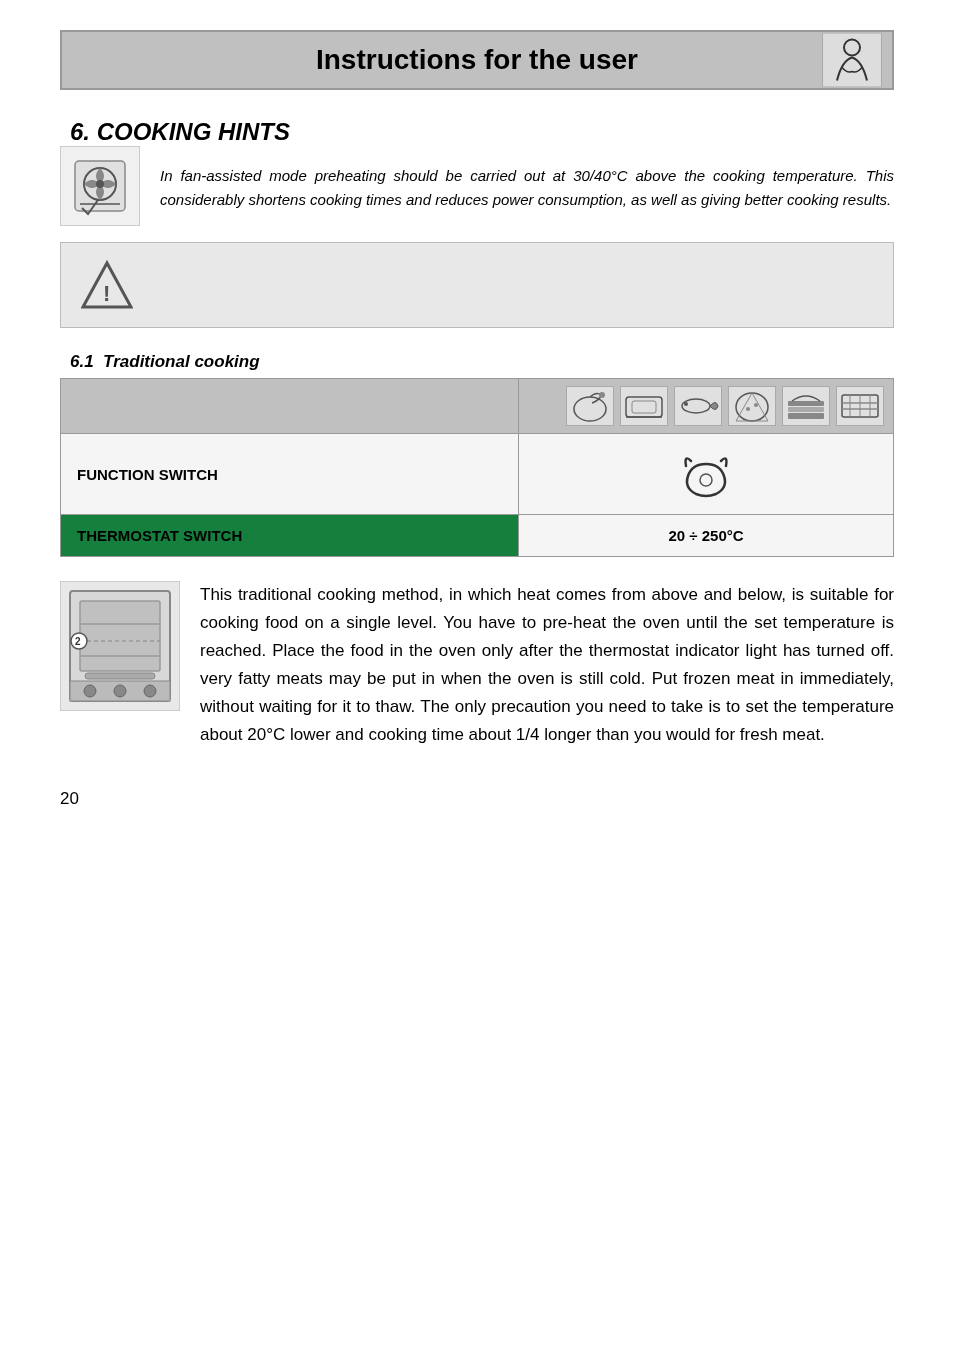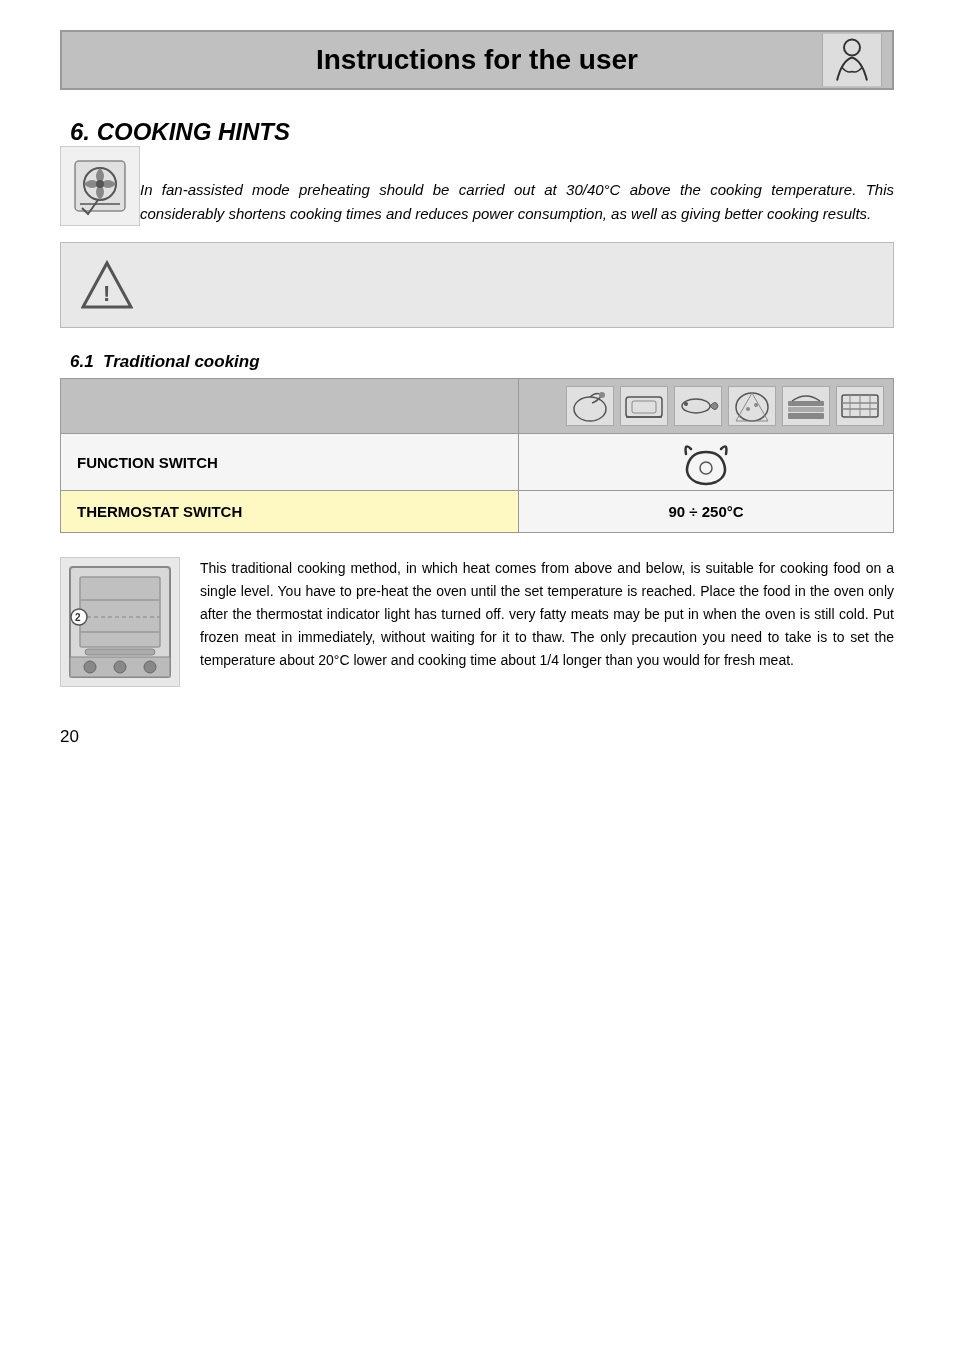--- a/index.html
+++ b/index.html
@@ -48,22 +48,23 @@
       font-size: 24px;
       font-weight: bold;
       font-style: italic;
       margin-bottom: 0;
       margin-left: 10px;
     }
 
     
     .intro-block {
       display: flex;
+      gap: 20px;
       margin-bottom: 16px;
-      align-items: flex-end;
+      align-items: center;
     }
     .intro-icon {
       width: 80px;
       min-width: 80px;
       height: 80px;
       display: flex;
       align-items: center;
       justify-content: center;
       font-size: 36px;
       border: 1px solid #ccc;
@@ -138,42 +139,42 @@
       height: 40px;
       background: #e0e0e0;
       border: 1px solid #aaa;
       text-align: center;
       line-height: 40px;
       font-size: 20px;
       margin: 1px;
     }
     .function-row td {
       border: 1px solid #999;
-      padding: 0 16px;
+      padding: 12px 16px;
       font-weight: bold;
       font-size: 15px;
       vertical-align: middle;
     }
     .function-label-cell {
       background: #f5f5f5;
       width: 55%;
     }
     .function-icon-cell {
       background: #f5f5f5;
       text-align: center;
     }
     .thermostat-row td {
       border: 1px solid #999;
       padding: 12px 16px;
       font-weight: bold;
       font-size: 15px;
       vertical-align: middle;
     }
     .thermostat-label-cell {
-      background: #fef9c3;
+      background: #15803d;
     }
     .thermostat-value-cell {
       background: #f5f5f5;
       text-align: center;
       font-size: 16px;
     }
 
     
     .knob-svg {
       display: block;
@@ -192,21 +193,21 @@
       min-width: 120px;
       height: 130px;
       border: 1px solid #ccc;
       background: #e8e8e8;
       position: relative;
       display: flex;
       align-items: center;
       justify-content: center;
     }
     .description-text {
-      font-size: 14px;
+      font-size: 17px;
       line-height: 1.65;
       text-align: justify;
     }
 
     
     .page-number {
       margin-top: 40px;
       font-size: 17px;
     }
   </style>
@@ -330,21 +331,21 @@
       <svg class="knob-svg" width="60" height="56" viewBox="0 0 60 56" xmlns="http://www.w3.org/2000/svg">
         <path d="M15 15 Q8 8 10 20" fill="none" stroke="#333" stroke-width="2.5" stroke-linecap="round"></path>
         <path d="M45 15 Q52 8 50 20" fill="none" stroke="#333" stroke-width="2.5" stroke-linecap="round"></path>
         <path d="M12 30 Q8 42 20 48 Q30 52 40 48 Q52 42 48 30 Q44 18 30 18 Q16 18 12 30Z" fill="none" stroke="#333" stroke-width="2.5"></path>
         <circle cx="30" cy="34" r="6" fill="none" stroke="#555" stroke-width="1.5"></circle>
       </svg>
     </td>
   </tr>
   <tr class="thermostat-row">
     <td class="thermostat-label-cell">THERMOSTAT SWITCH</td>
-    <td class="thermostat-value-cell">90 ÷ 250°C</td>
+    <td class="thermostat-value-cell">20 ÷ 250°C</td>
   </tr>
 </tbody>
   </table>
 
 <div class="description-block">
   <div class="oven-image">
 
     <svg width="110" height="120" viewBox="0 0 110 120" xmlns="http://www.w3.org/2000/svg">
 
       <rect x="5" y="5" width="100" height="110" rx="3" fill="#d8d8d8" stroke="#888" stroke-width="2"></rect>

